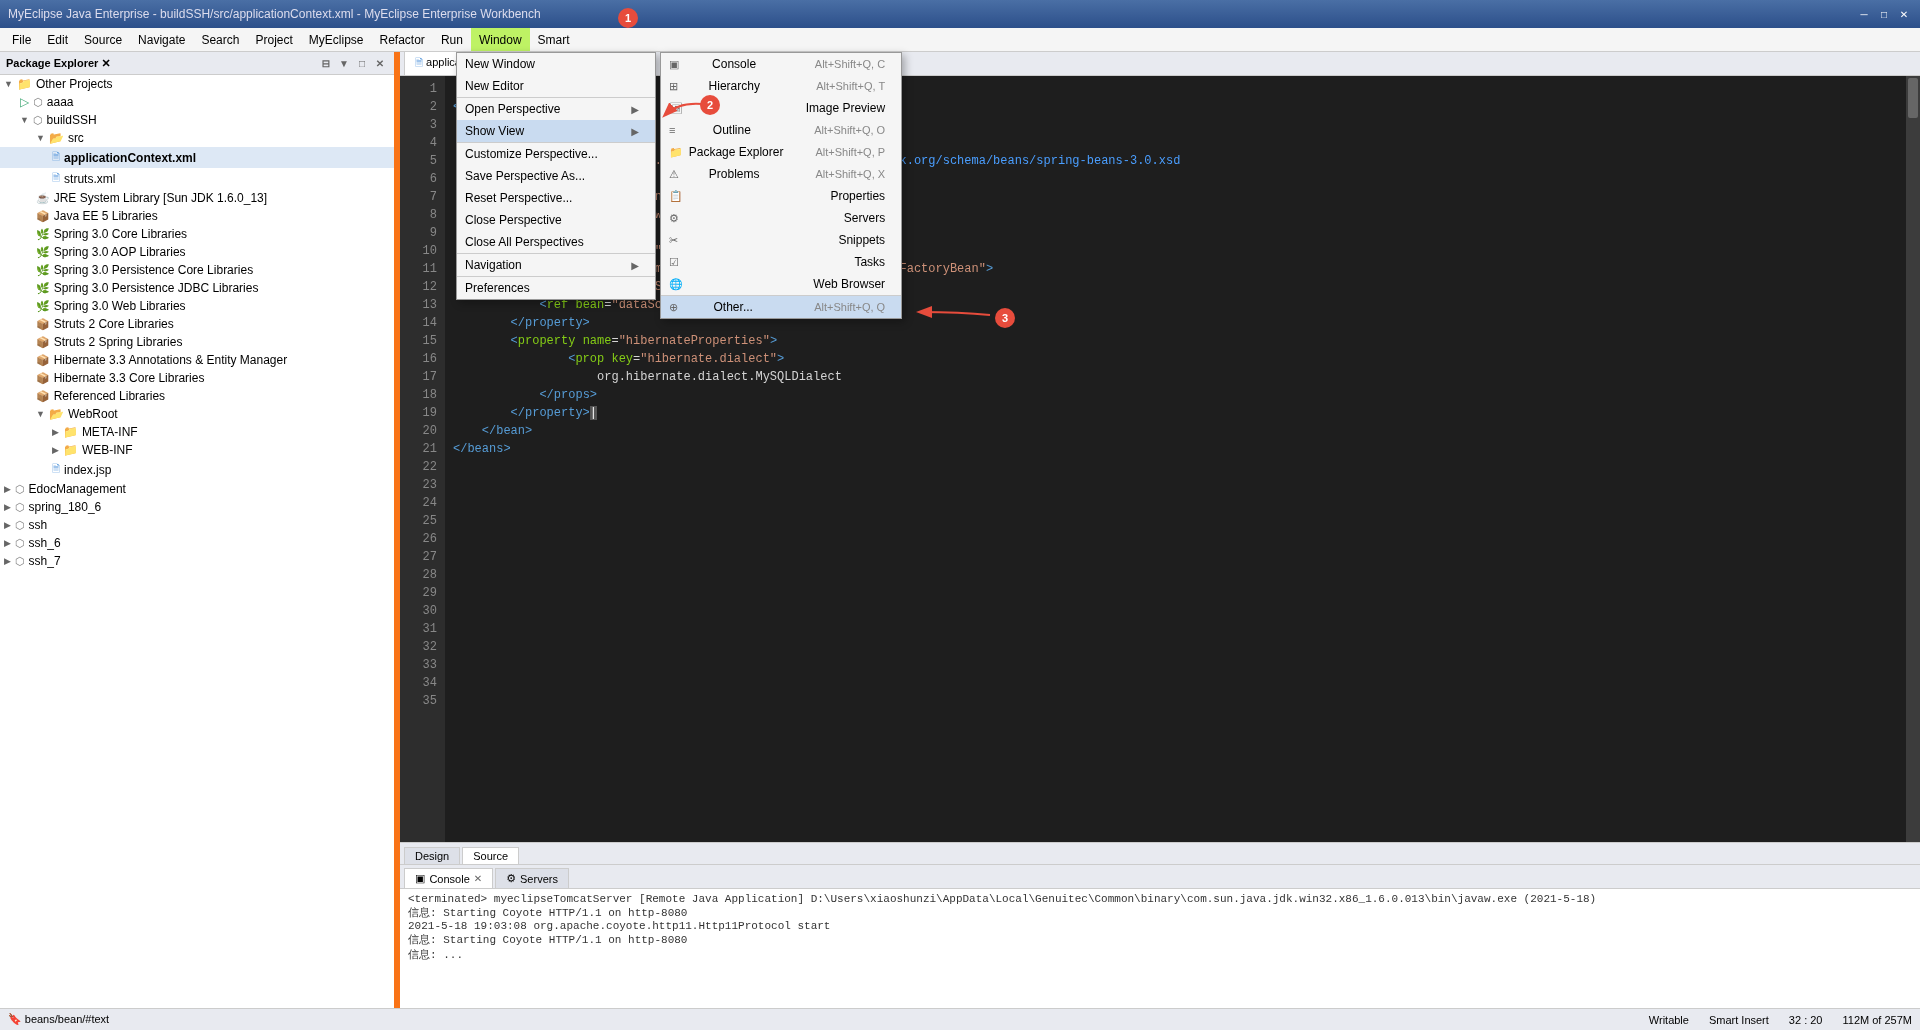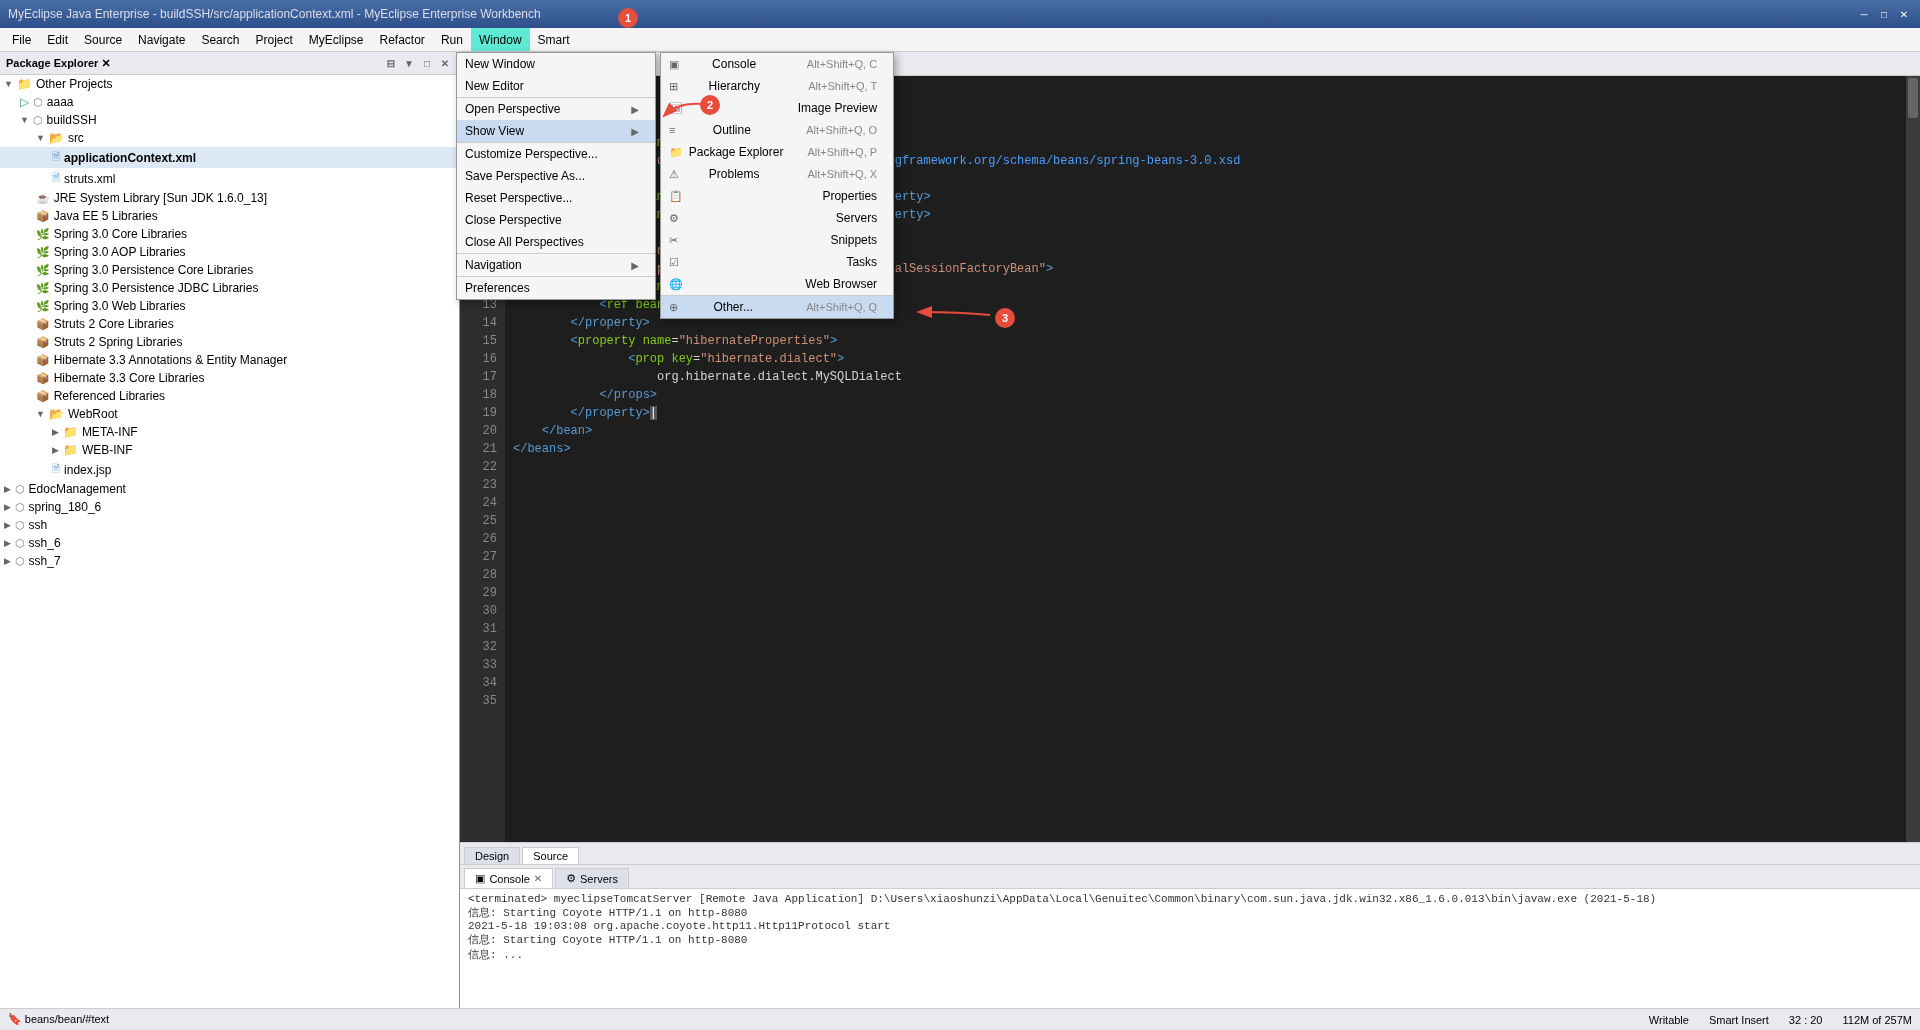--- a/index.html
+++ b/index.html
@@ -22,33 +22,33 @@
     
     #menu-bar {
       background: #f5f5f5;
       border-bottom: 1px solid #ccc;
       height: 24px;
       display: flex;
       align-items: center;
       padding: 0 4px;
     }
     .menu-item { padding: 2px 8px; cursor: pointer; font-size: 12px; height: 100%; display: flex; align-items: center; }
-    .menu-item.active { background: #5eead4; }
+    .menu-item.active { background: #bef264; }
 
     
     #main-layout {
       display: flex;
       height: calc(100% - 52px - 22px);
     }
 
     
     #package-explorer {
-      width: 460px;
+      width: 400px;
       background: white;
-      border-right: 1px solid #f97316;
+      border-right: 6px solid #f97316;
       display: flex;
       flex-direction: column;
       overflow: hidden;
     }
     #pe-header {
       background: #e8eaf0;
       border-bottom: 1px solid #ccc;
       padding: 3px 6px;
       display: flex;
       align-items: center;
@@ -164,21 +164,21 @@
       position: absolute;
       top: 52px;
       left: 660px;
       background: #f5f5f5;
       border: 1px solid #999;
       box-shadow: 3px 3px 8px rgba(0,0,0,0.3);
       z-index: 101;
       min-width: 200px;
     }
 
-    .menu-shortcut { color: #888; font-size: 11px; margin-left: 24px; }
+    .menu-shortcut { color: #888; font-size: 11px; margin-left: 32px; }
 
     
     .arrow-annotation {
       position: absolute;
       z-index: 200;
       pointer-events: none;
     }
 
     
     #editor-scrollbar {

